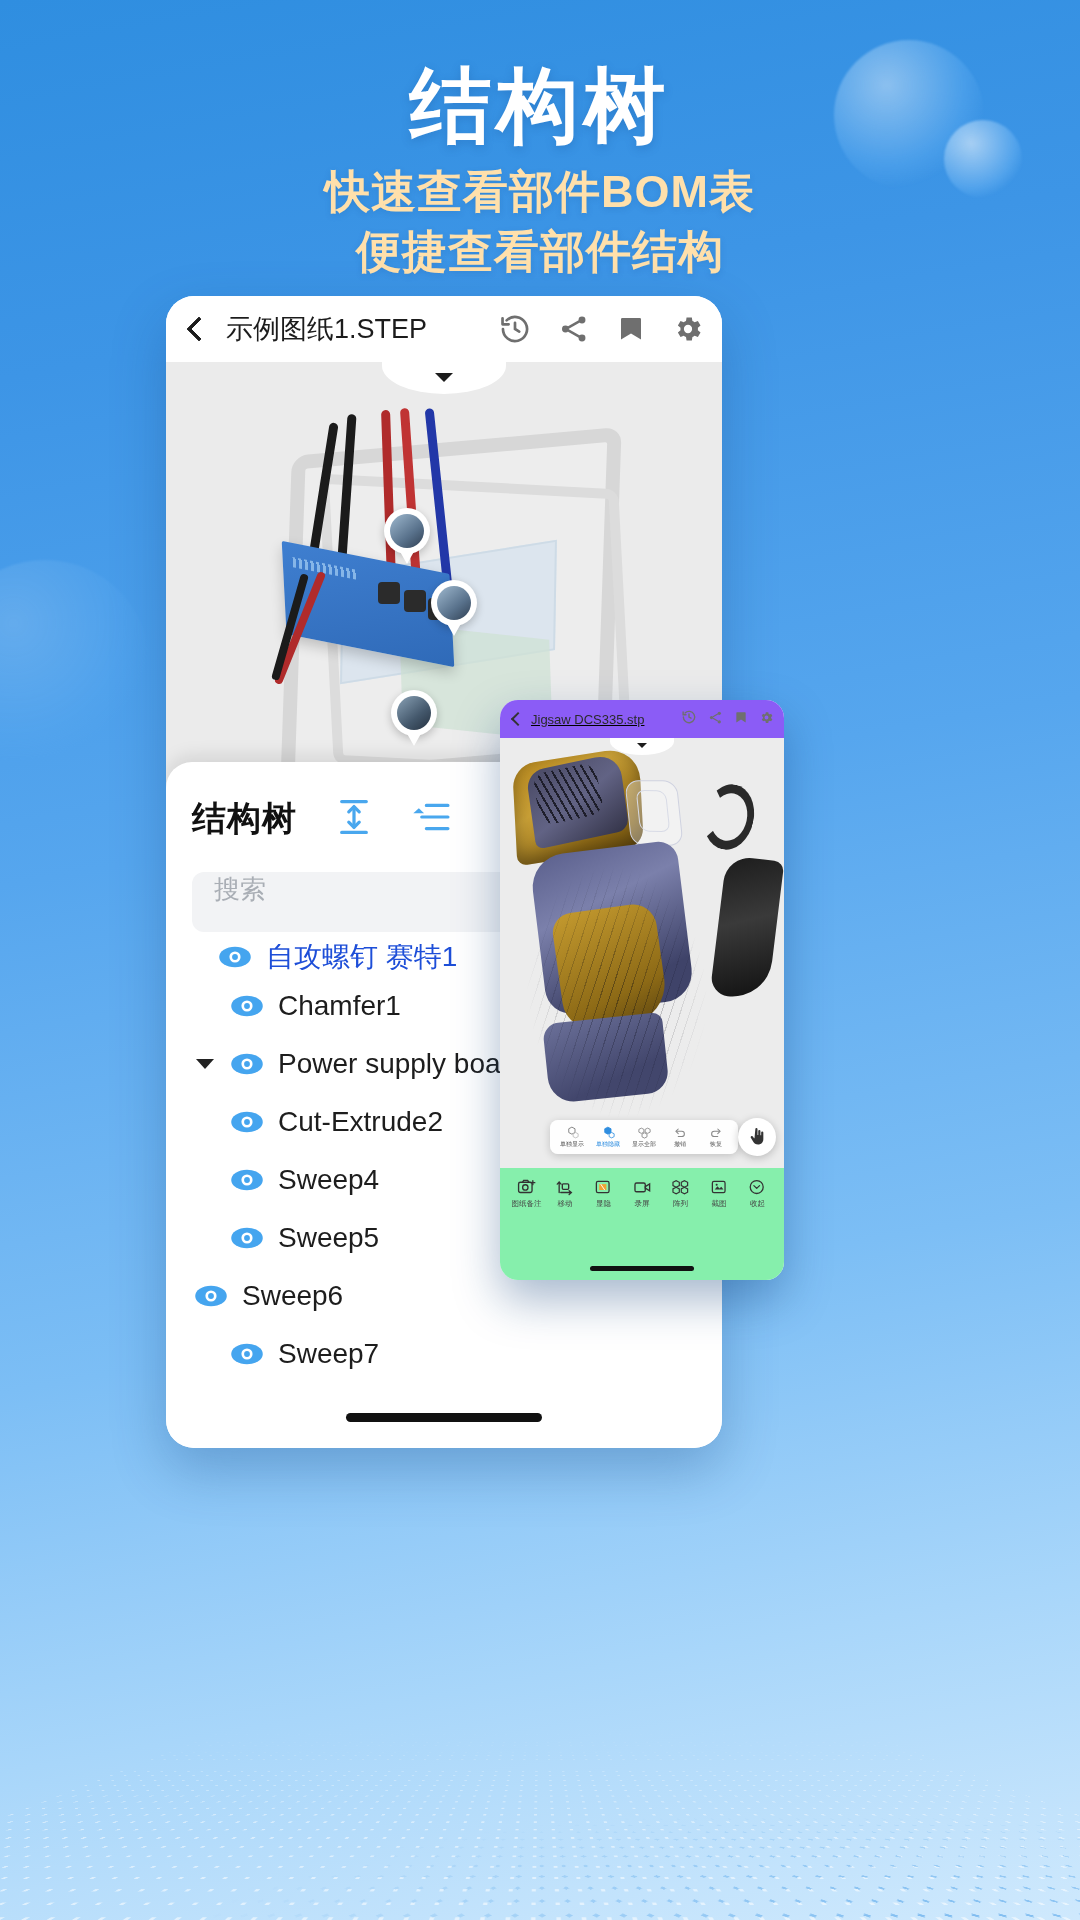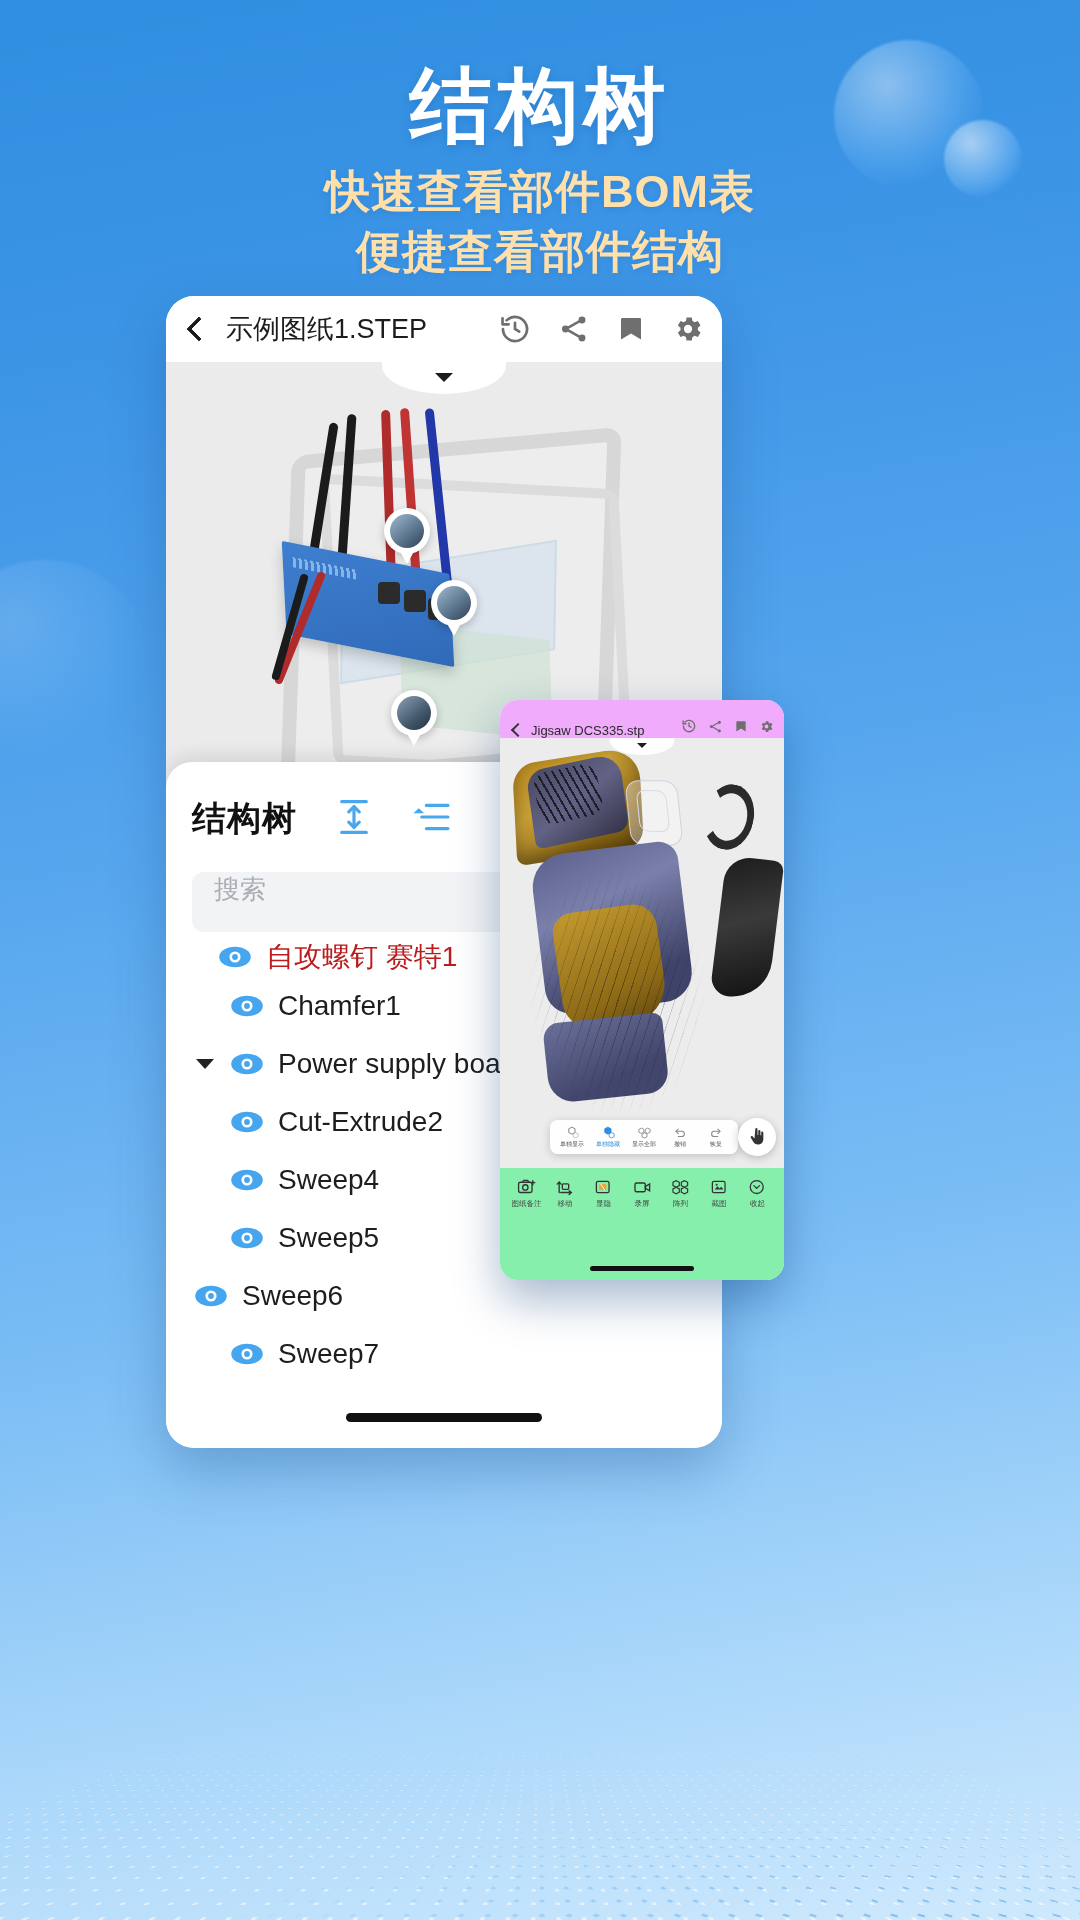--- a/index.html
+++ b/index.html
@@ -187,35 +187,35 @@
   .tree-row.clipped { height: 26px; overflow: hidden; }
   .caret {
     width: 26px; flex: none; display: flex; align-items: center; justify-content: center;
   }
   .caret.open::after {
     content: ""; width: 0; height: 0;
     border-left: 9px solid transparent; border-right: 9px solid transparent; border-top: 10px solid #222;
   }
   .eye { width: 34px; height: 34px; flex: none; margin-right: 14px; }
   .tree-label { font-size: 28px; color: #1d1d1d; }
-  .tree-label.cn { color: #b91c1c; }
+  .tree-label.cn { color: #1d4ed8; }
 
   .home-indicator {
     position: absolute; left: 50%; transform: translateX(-50%); bottom: 26px;
     width: 196px; height: 9px; border-radius: 6px; background: #111;
   }
 
   
   .phone2 {
     position: absolute; left: 500px; top: 700px; width: 284px; height: 580px;
     background: #ffffff; border-radius: 18px; overflow: hidden;
     box-shadow: 0 20px 46px rgba(15,60,120,0.36);
   }
   .appbar2 {
-    height: 38px; display: flex; align-items: flex-end; padding: 0 10px 0 8px; background: #f0abfc;
+    height: 38px; display: flex; align-items: center; padding: 0 10px 0 8px; background: #8b5cf6; text-decoration: underline;
   }
   .back-chevron2 { width: 16px; height: 16px; position: relative; flex: none; }
   .back-chevron2::before {
     content: ""; position: absolute; left: 5px; top: 3px; width: 8px; height: 8px;
     border-left: 2.5px solid #333; border-bottom: 2.5px solid #333; transform: rotate(45deg);
   }
   .appbar2-title { margin-left: 7px; font-size: 13px; color: #2a2a2a; white-space: nowrap; }
   .appbar2-icons { margin-left: auto; display: flex; align-items: center; gap: 11px; }
 
   .viewer2 { position: relative; height: 430px; background: #ececec; overflow: hidden; }

